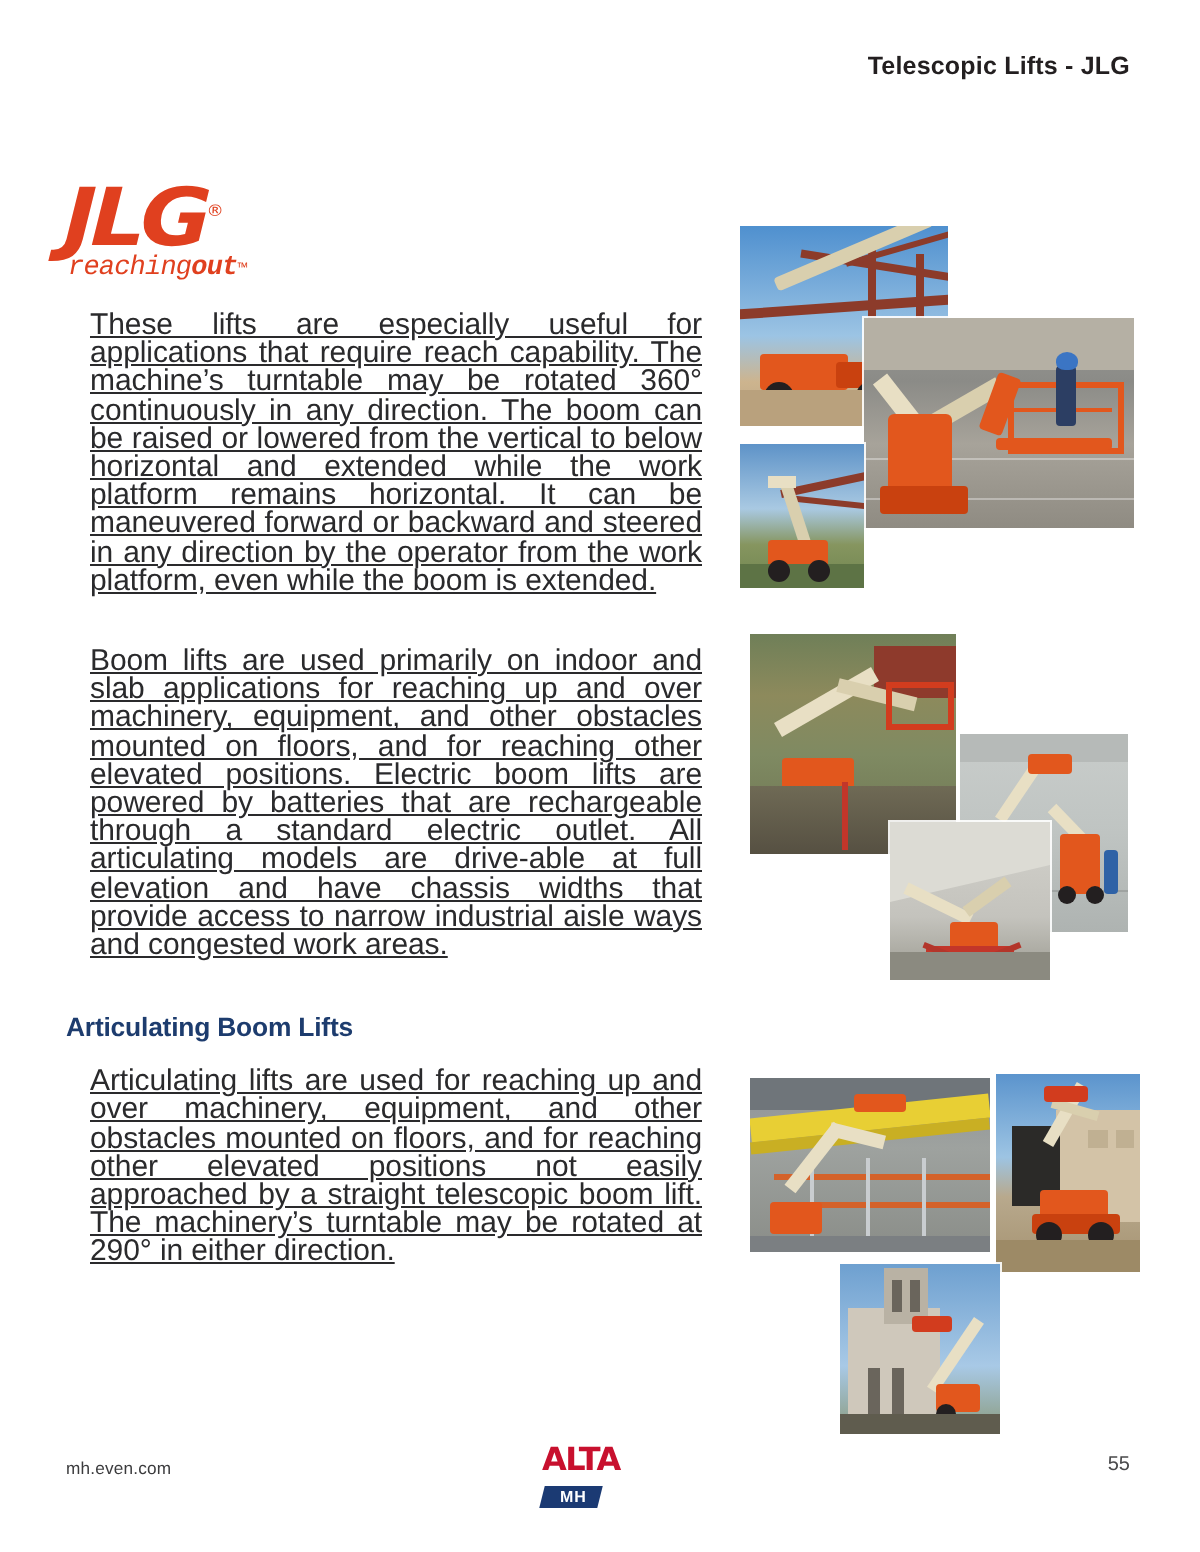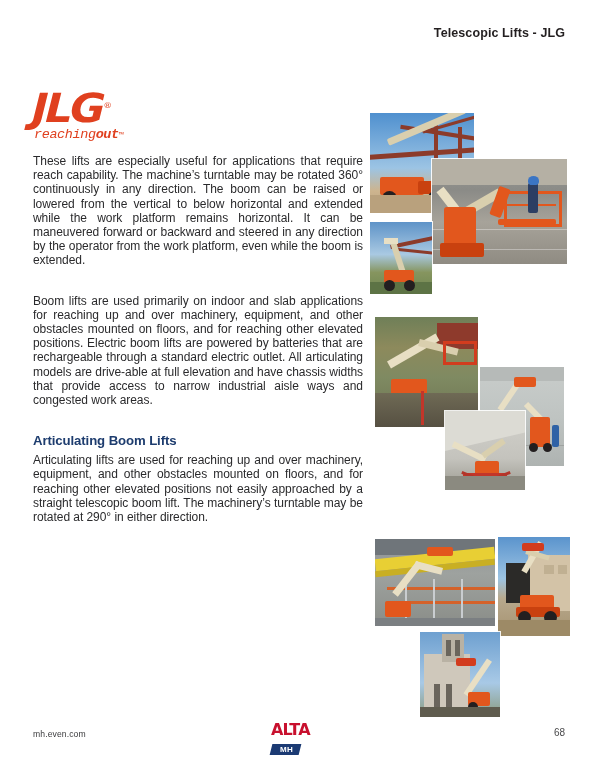--- a/index.html
+++ b/index.html
@@ -92,27 +92,28 @@
   .section { margin-bottom: 17px; }
   .section h2 {
     margin: 0 0 4px 0;
     font-size: 13.2px;
     font-weight: bold;
     color: #1d3c6e;
     letter-spacing: -0.1px;
     line-height: 16px;
   }
   .section p {
-    margin: 0;
-    font-size: 12px;
+    margin: 12px;
+    font-size: 15px;
     line-height: 14.2px;
     color: #2a2a2c;
     text-align: justify;
     text-justify: inter-word;
     letter-spacing: -0.05px;
+    text-decoration: underline;
   }
   .sec-telescopic { margin-top: 2px; }
   .sec-electric  { margin-top: 26px; }
   .sec-articulating { margin-top: 26px; }
 
   
   .collage { position: absolute; left: 0; top: 0; }
   .photo {
     position: absolute;
     overflow: hidden;
@@ -360,14 +361,14 @@
 
   </div>
 </div>
 
 <div class="footer">
   <div class="footer-url">mh.even.com</div>
   <div class="alta-logo">
     <span class="alta-word">ALTA</span>
     <span class="alta-badge"><span>MH</span></span>
   </div>
-  <div class="footer-page">68</div>
+  <div class="footer-page">55</div>
 </div>
 
 </body></html>

